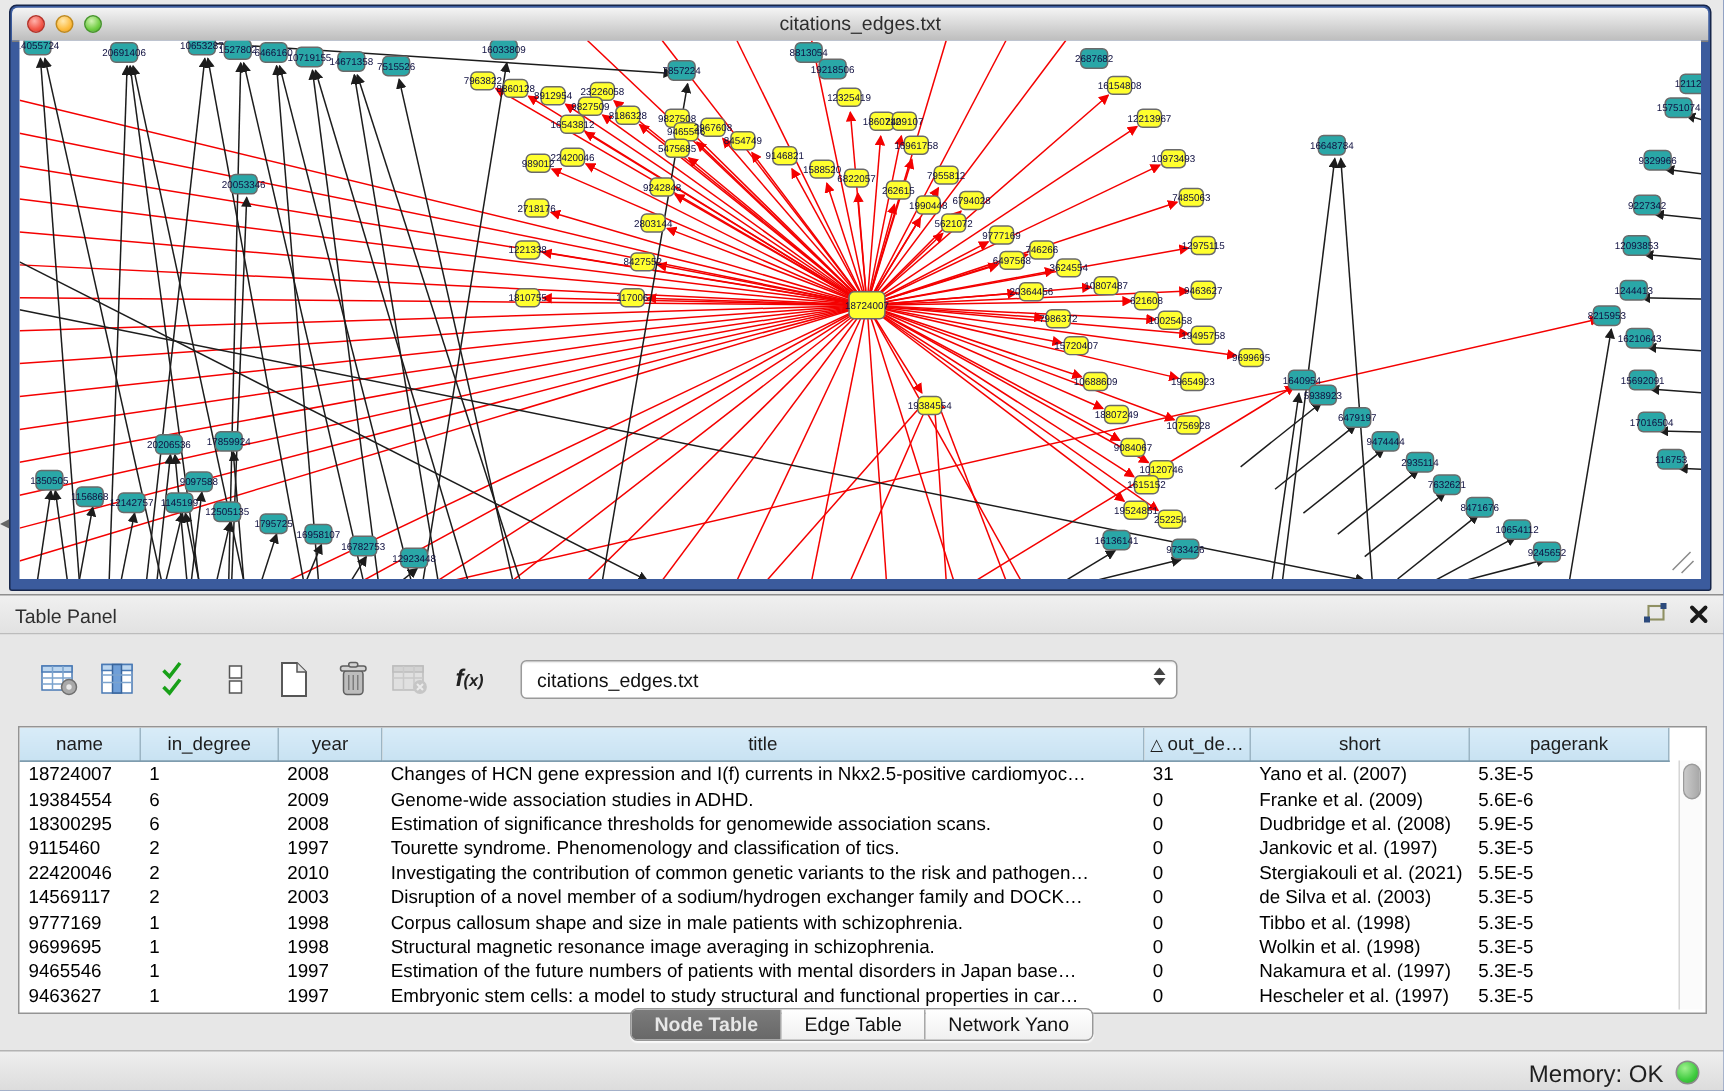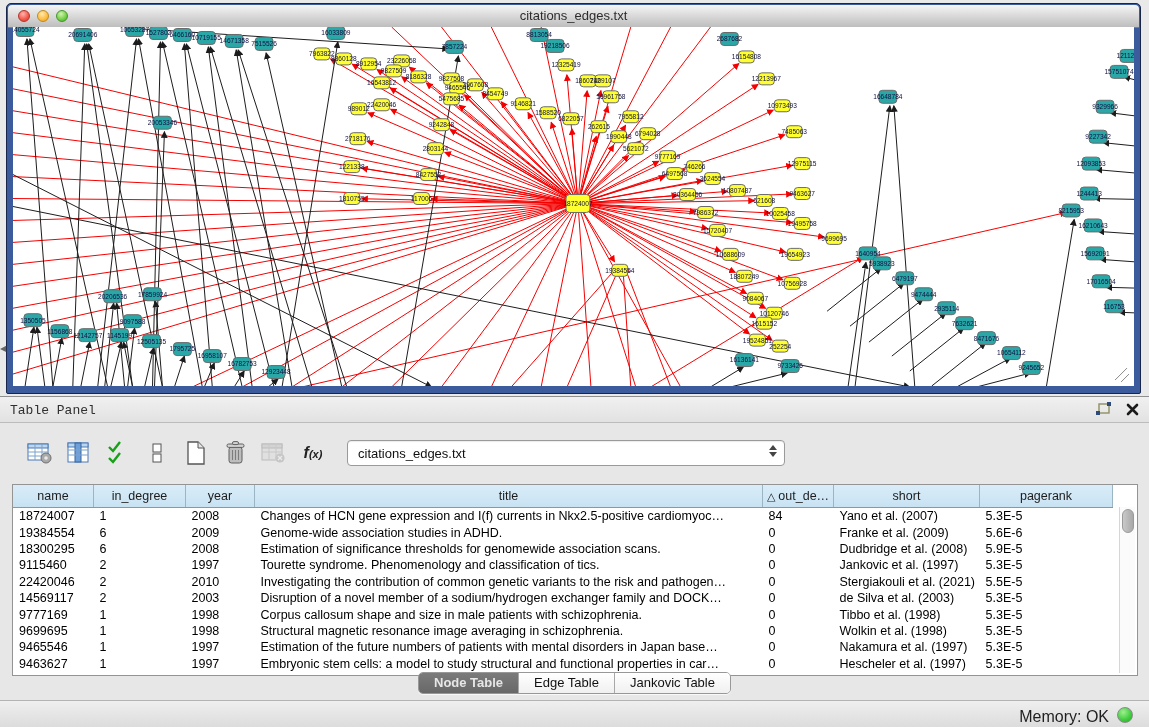--- a/index.html
+++ b/index.html
@@ -17,21 +17,21 @@
   .light.green{background:radial-gradient(circle at 40% 30%,#d2f3b4,#72ce44 60%,#42a82a);border:1px solid #47962c;}
   .win-title{position:absolute;left:0;right:0;top:3px;text-align:center;font-size:13px;color:#2d2d2d;}
   .canvas-wrap{position:absolute;left:6px;right:6px;top:23px;bottom:7px;background:#ffffff;overflow:hidden;}
   .canvas-wrap svg{display:block;width:100%;height:100%;}
 
   
   .side-arrow{position:absolute;left:0px;top:344px;font-size:8px;color:#666;}
 
   
   .tp-header{position:absolute;left:0;top:396px;width:1149px;height:27px;box-sizing:border-box;
-    background:linear-gradient(#f0f0f0,#e2e2e2);border-top:1px solid #8f8f8f;border-bottom:1px solid #bcbcbc;font-family:Liberation Mono, monospace;}
+    background:linear-gradient(#f0f0f0,#e2e2e2);border-top:1px solid #8f8f8f;border-bottom:1px solid #bcbcbc;}
   .tp-title{position:absolute;left:10px;top:6px;font-size:13px;color:#2f2f2f;}
   .tp-header-icons{position:absolute;right:10px;top:5px;display:flex;gap:14px;align-items:center;}
   .tp-body{position:absolute;left:0;top:423px;width:1149px;height:277px;background:#e7e7e7;}
 
   .toolbar{position:absolute;left:0;top:12px;width:100%;height:36px;display:flex;align-items:center;}
   .toolbar .ic{margin-left:11px;width:28px;height:26px;display:flex;align-items:center;justify-content:center;}
   .toolbar .ic:first-child{margin-left:26px;}
   .fx{font-family:Liberation Sans, sans-serif;font-style:italic;font-weight:bold;font-size:16px;color:#222;}
   .fx small{font-size:11px;}
   .combo{margin-left:20px;width:436px;height:24px;background:#fff;border:1px solid #9a9a9a;border-radius:4px;
@@ -582,21 +582,21 @@
             <th style="width: 143px;">short</th>
             <th style="width: 130px;">pagerank</th>
           </tr>
         </thead>
       <tbody id="body-rows">
           <tr>
             <td>18724007</td>
             <td>1</td>
             <td>2008</td>
             <td>Changes of HCN gene expression and I(f) currents in Nkx2.5-positive cardiomyoc…</td>
-            <td>84</td>
+            <td>31</td>
             <td>Yano et al. (2007)</td>
             <td>5.3E-5</td>
           </tr>
           <tr>
             <td>19384554</td>
             <td>6</td>
             <td>2009</td>
             <td>Genome-wide association studies in ADHD.</td>
             <td>0</td>
             <td>Franke et al. (2009)</td>
@@ -678,21 +678,21 @@
     </table>
     <div class="vscroll">
       <div class="thumb"></div>
     </div>
   </div>
 
   <div class="tabs-row">
     <div class="seg" id="seg-tabs">
         <div class="tab sel">Node Table</div>
         <div class="tab">Edge Table</div>
-        <div class="tab">Jankovic Table</div>
+        <div class="tab">Network Yano</div>
       </div>
   </div>
 </div>
 
 <div class="statusbar">
   <span class="mem">Memory: OK</span>
   <span class="memdot"></span>
 </div>
 
 </body></html>

